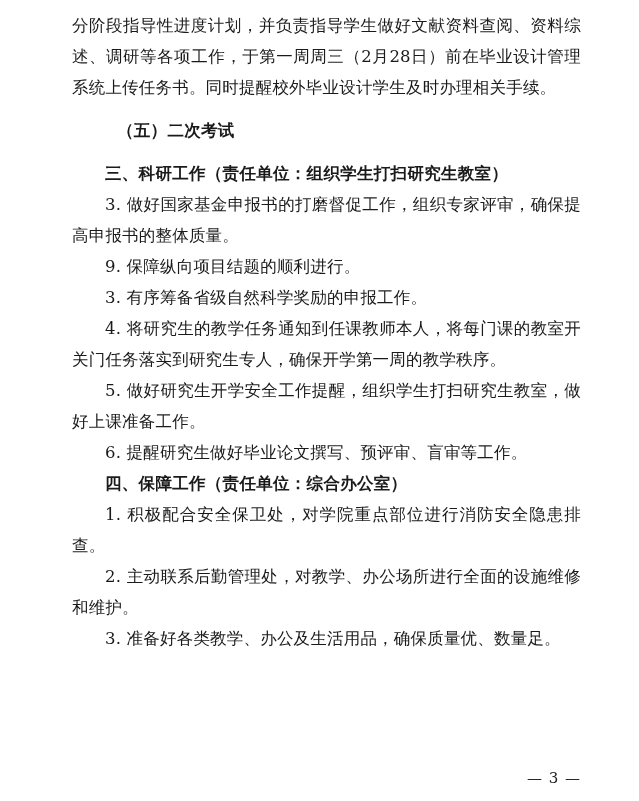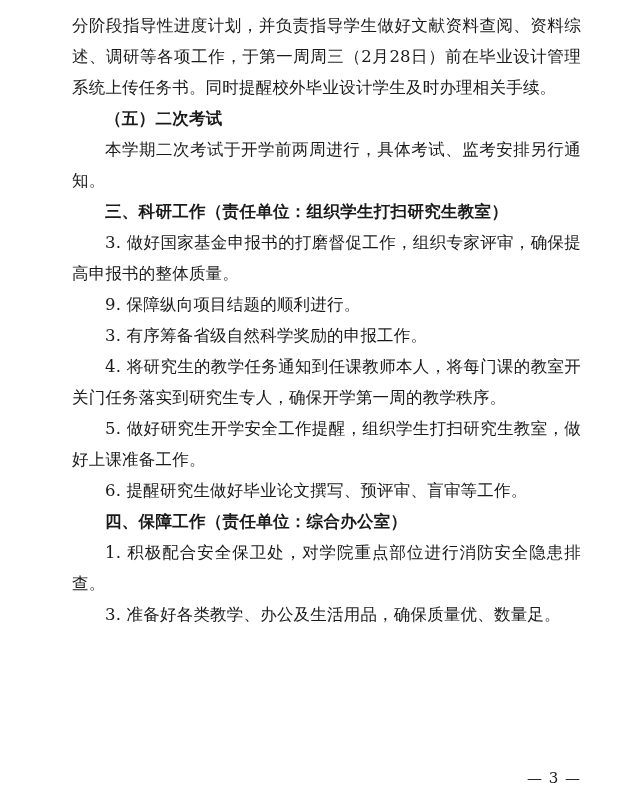--- a/index.html
+++ b/index.html
@@ -35,21 +35,21 @@
   p.indent {
     text-indent: 2em;
   }
   p.heading {
     margin: 0;
     font-weight: bold;
     text-indent: 2em;
     letter-spacing: 0.3px;
   }
   p.sub-heading {
-    margin: 0;
+    margin: 12px;
     font-weight: bold;
     text-indent: 2em;
     letter-spacing: 0.3px;
   }
   .footer {
     position: absolute;
     left: 0;
     right: 58px;
     bottom: 14px;
     text-align: right;
@@ -61,32 +61,32 @@
 </head>
 <body>
 
 <div class="page">
   <div class="doc-body">
 
     <p class="para">分阶段指导性进度计划，并负责指导学生做好文献资料查阅、资料综述、调研等各项工作，于第一周周三（2月28日）前在毕业设计管理系统上传任务书。同时提醒校外毕业设计学生及时办理相关手续。</p>
 
     <p class="sub-heading">（五）二次考试</p>
 
-    <p class="para indent">本学期二次考试于开学前两周进行，具体考试、监考安排另行通知。</p>
 
     <p class="heading">三、科研工作（责任单位：组织学生打扫研究生教室）</p>
 
     <p class="para indent">3. 做好国家基金申报书的打磨督促工作，组织专家评审，确保提高申报书的整体质量。</p>
     <p class="para indent">9. 保障纵向项目结题的顺利进行。</p>
     <p class="para indent">3. 有序筹备省级自然科学奖励的申报工作。</p>
     <p class="para indent">4. 将研究生的教学任务通知到任课教师本人，将每门课的教室开关门任务落实到研究生专人，确保开学第一周的教学秩序。</p>
     <p class="para indent">5. 做好研究生开学安全工作提醒，组织学生打扫研究生教室，做好上课准备工作。</p>
     <p class="para indent">6. 提醒研究生做好毕业论文撰写、预评审、盲审等工作。</p>
 
     <p class="heading">四、保障工作（责任单位：综合办公室）</p>
 
     <p class="para indent">1. 积极配合安全保卫处，对学院重点部位进行消防安全隐患排查。</p>
+    <p class="para indent">2. 主动联系后勤管理处，对教学、办公场所进行全面的设施维修和维护。</p>
     <p class="para indent">3. 准备好各类教学、办公及生活用品，确保质量优、数量足。</p>
 
   </div>
 
   <div class="footer">— 3 —</div>
 </div>
 
 </body></html>

